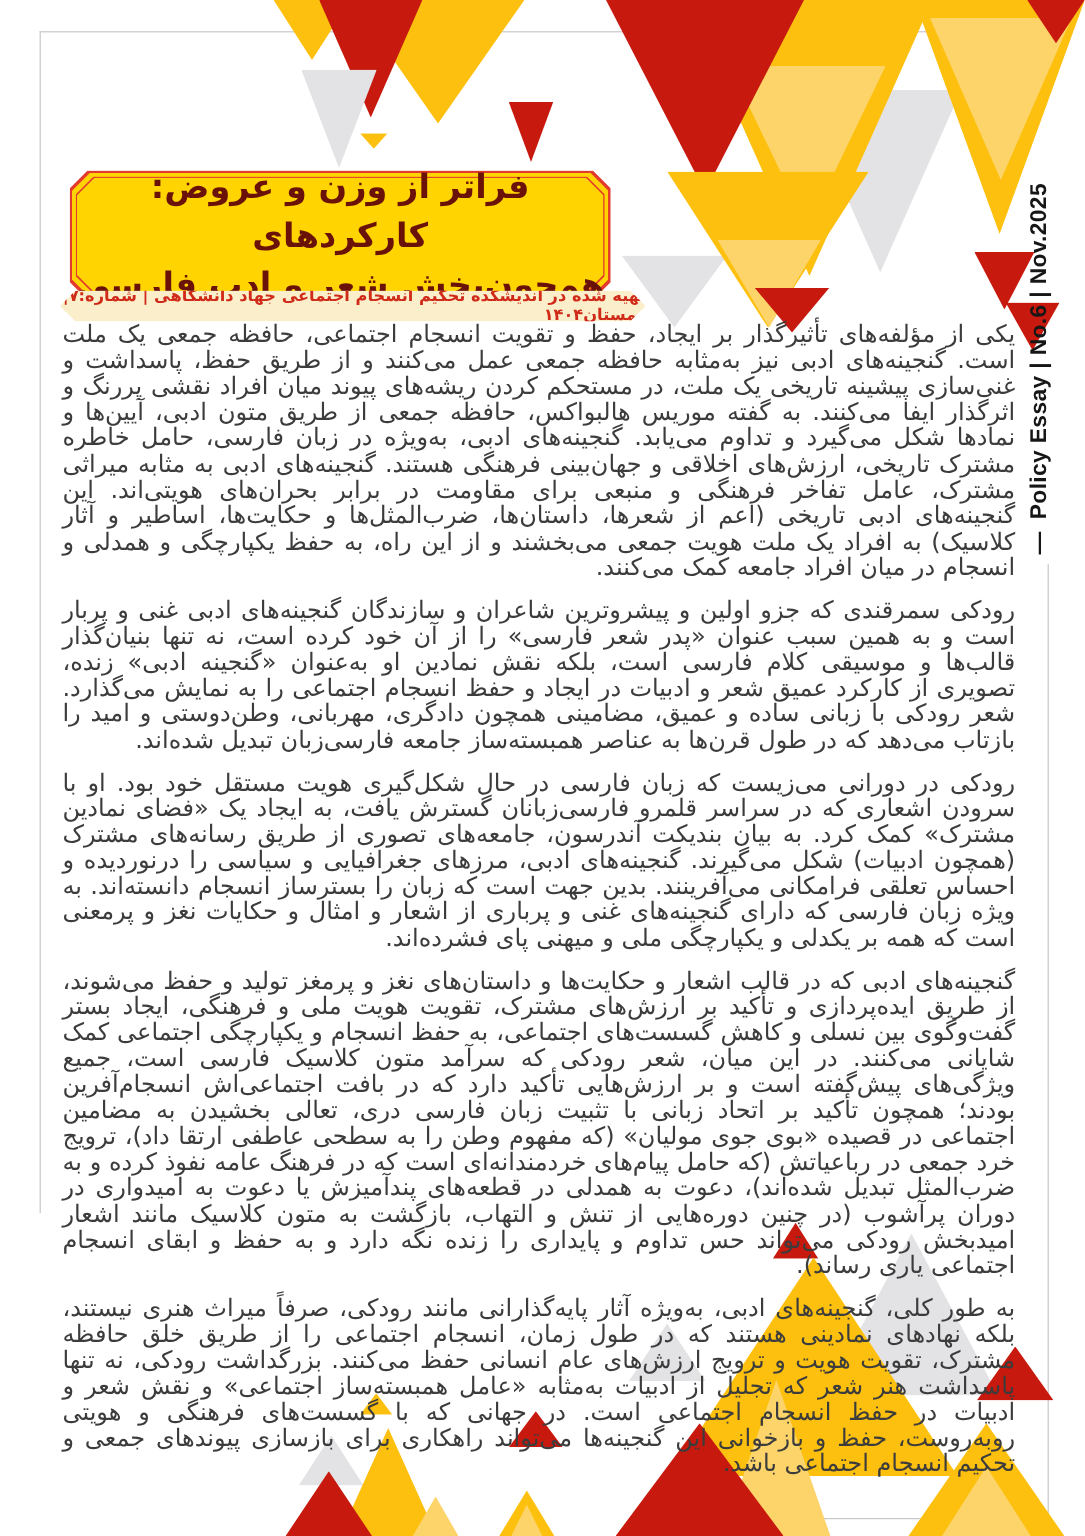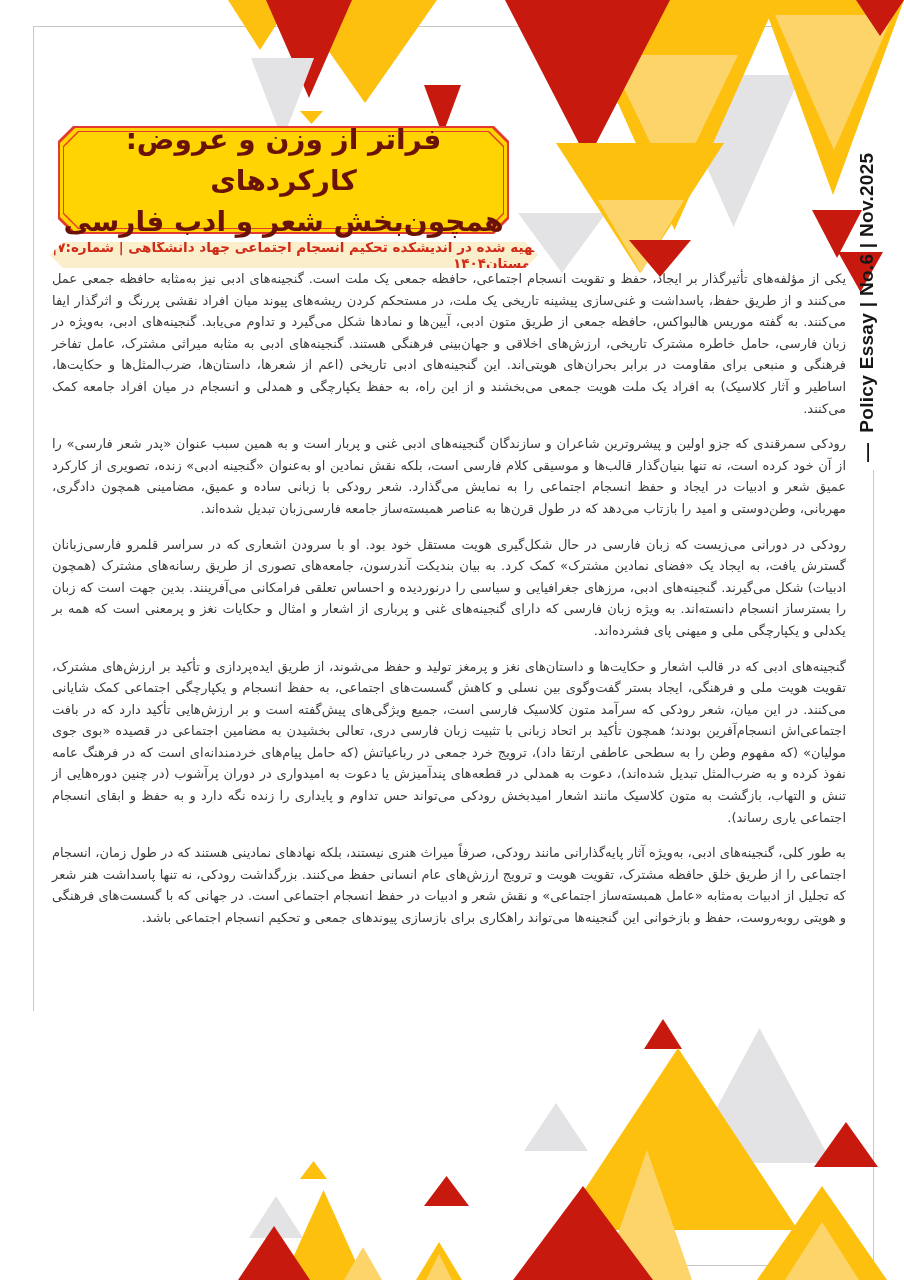--- a/index.html
+++ b/index.html
@@ -9,21 +9,21 @@
   .frame{position:absolute;background:var(--frame-line,#c7c7ca);z-index:0;}
   
   .tri{position:absolute;display:block;z-index:1;}
   .down{clip-path:polygon(0 0,100% 0,50% 100%);}
   .up{clip-path:polygon(50% 0,100% 100%,0 100%);}
   .c-red{background:var(--triangle-red,#c7190e);}
   .c-gold{background:var(--triangle-yellow,#fdc00f);}
   .c-amber{background:var(--triangle-amber,#fdd469);}
   .c-gray{background:var(--triangle-gray,#e3e3e6);}
   
-  .title-box{position:absolute;left:58px;top:126px;width:451px;height:108px;z-index:3;}
+  .title-box{position:absolute;left:58px;top:142px;width:451px;height:108px;z-index:3;}
   .oct{position:absolute;clip-path:polygon(15px 0,calc(100% - 15px) 0,100% 15px,100% calc(100% - 15px),
        calc(100% - 15px) 100%,15px 100%,0 calc(100% - 15px),0 15px);}
   .o1{inset:0;background:var(--title-border,#e23a2c);}
   .o2{inset:2px;background:var(--title-fill,#ffd400);}
   .o3{inset:5px;background:var(--title-border,#e23a2c);}
   .o4{inset:6px;background:var(--title-fill,#ffd400);}
   .title-text{position:absolute;inset:0;display:flex;flex-direction:column;align-items:center;
        justify-content:center;direction:rtl;text-align:center;color:var(--title-text,#6b1208);
        font-size:28px;font-weight:bold;line-height:41px;z-index:4;}
   
@@ -33,21 +33,21 @@
        display:flex;align-items:center;justify-content:center;direction:rtl;
        color:var(--banner-text,#d02a18);font-size:13.5px;font-weight:bold;}
   
   .sidebar-vert{position:absolute;left:856px;top:462px;transform:rotate(-90deg);
        transform-origin:0 0;white-space:nowrap;z-index:3;color:var(--sidebar-text,#161616);
        font-family:"Liberation Sans","DejaVu Sans",sans-serif;font-size:19px;font-weight:bold;
        letter-spacing:.3px;}
   .sidebar-vert .dash{margin-right:10px;}
   
   .article{position:absolute;left:52px;top:268px;width:794px;z-index:2;direction:rtl;
-       text-align:justify;color:var(--body-text,#3c3c3c);font-size:13px;line-height:21.6px;}
+       text-align:justify;color:var(--body-text,#3c3c3c);font-size:20px;line-height:21.6px;}
   .article p{margin:0 0 14px 0;}
 </style>
 </head>
 <body>
 
 <div class="page">
 
   <span class="frame" style="left:33px;top:26px;width:841px;height:1px;"></span>
   <span class="frame" style="left:33px;top:26px;width:1px;height:985px;"></span>
   <span class="frame" style="left:873px;top:470px;width:1px;height:795px;"></span>

